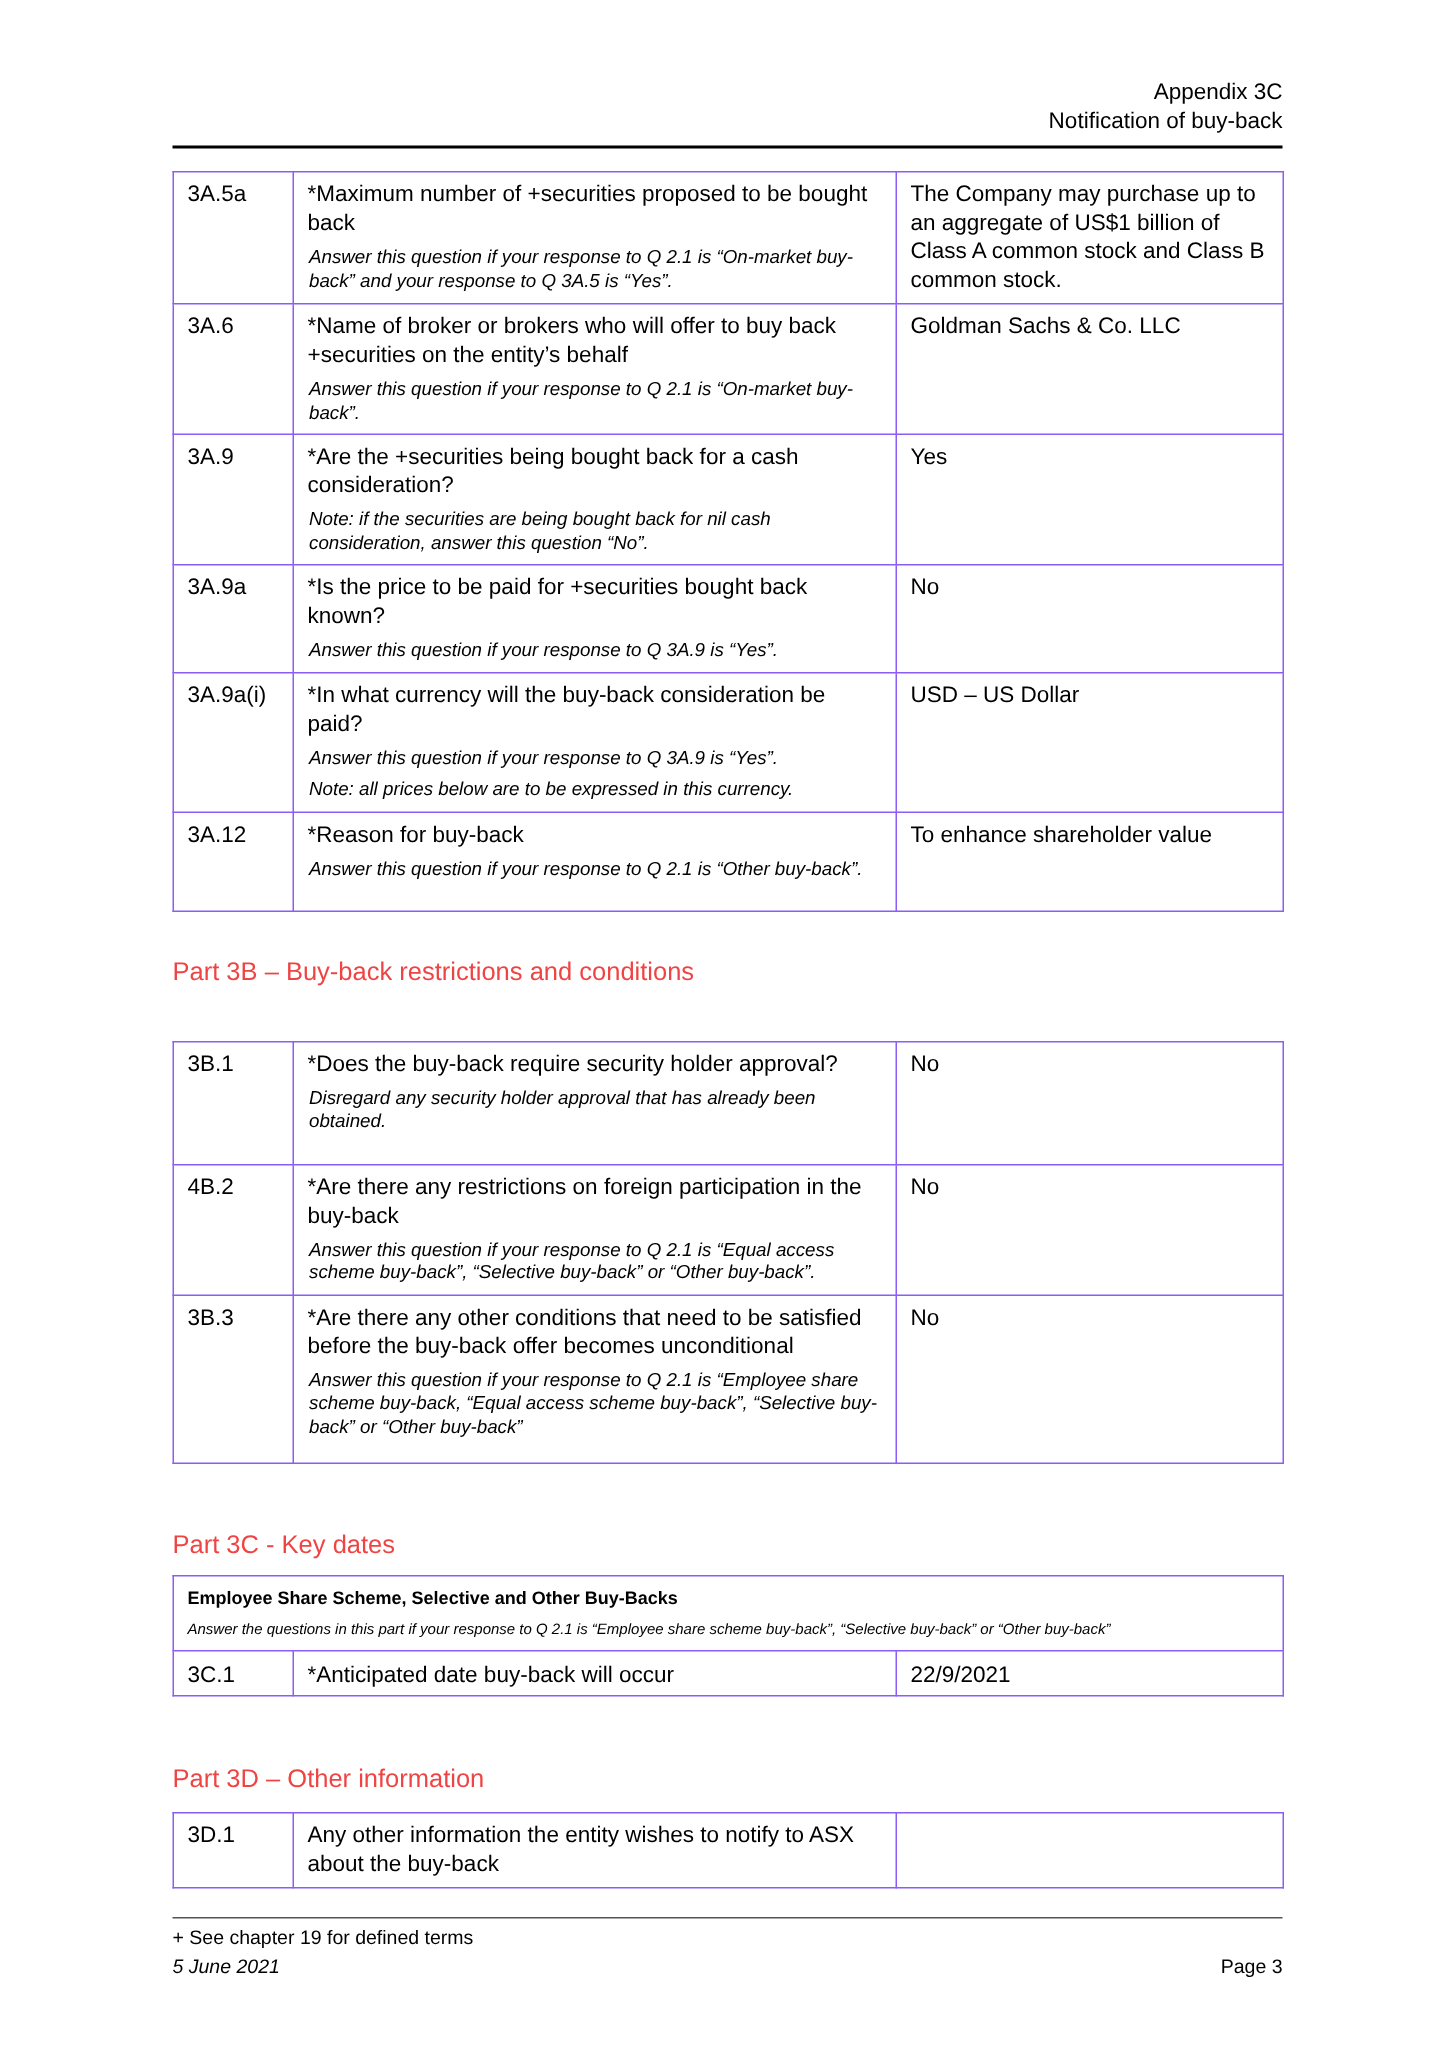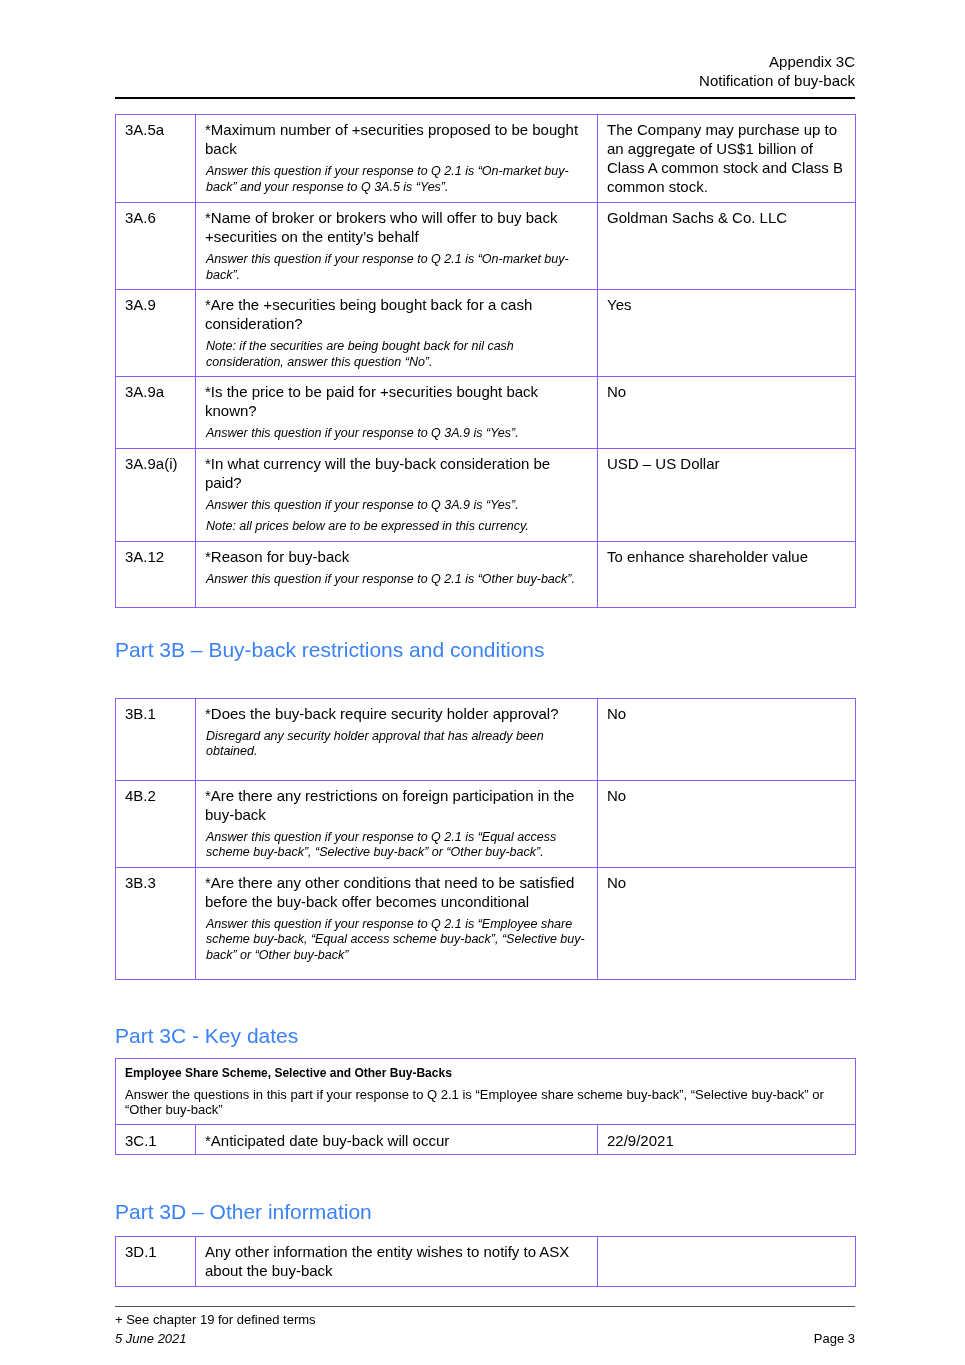--- a/index.html
+++ b/index.html
@@ -45,33 +45,33 @@
   p.note {
     margin: 6px 0 0 1px;
     font-style: italic;
     font-size: 12.5px;
     line-height: 15.5px;
   }
   td.cell-id, td.cell-a { font-size: 15px; }
 
   
   h2.part-heading {
-    font-size: 21px; font-weight: 400; color: #3b82f6;
+    font-size: 17px; font-weight: 400; color: #ef4444;
     letter-spacing: 0;
   }
   h2.p3b { margin: 30px 0 36px 0; }
   h2.p3c { margin: 44px 0 10px 0; }
   h2.p3d { margin: 45px 0 12px 0; }
 
   
   td.banner { padding: 6px 9px 8px 9px; }
   .banner-title { font-weight: bold; font-size: 12px; line-height: 19px; margin: 0; }
   .banner-note {
-    margin: 4px 0 0 0; 
-    font-size: 13px; line-height: 15.5px;
+    margin: 4px 0 0 0; font-style: italic;
+    font-size: 10px; line-height: 15.5px;
   }
   tr.short td { height: 30px; padding-top: 6px; padding-bottom: 4px; }
 
   
   .footer-rule {
     border: none; border-top: 1px solid #555;
     margin: 19px 0 0 0; height: 0;
   }
   .footer { font-size: 13px; line-height: 17px; margin-top: 4px; }
   .footer .row2 { display: flex; justify-content: space-between; margin-top: 2px; }

